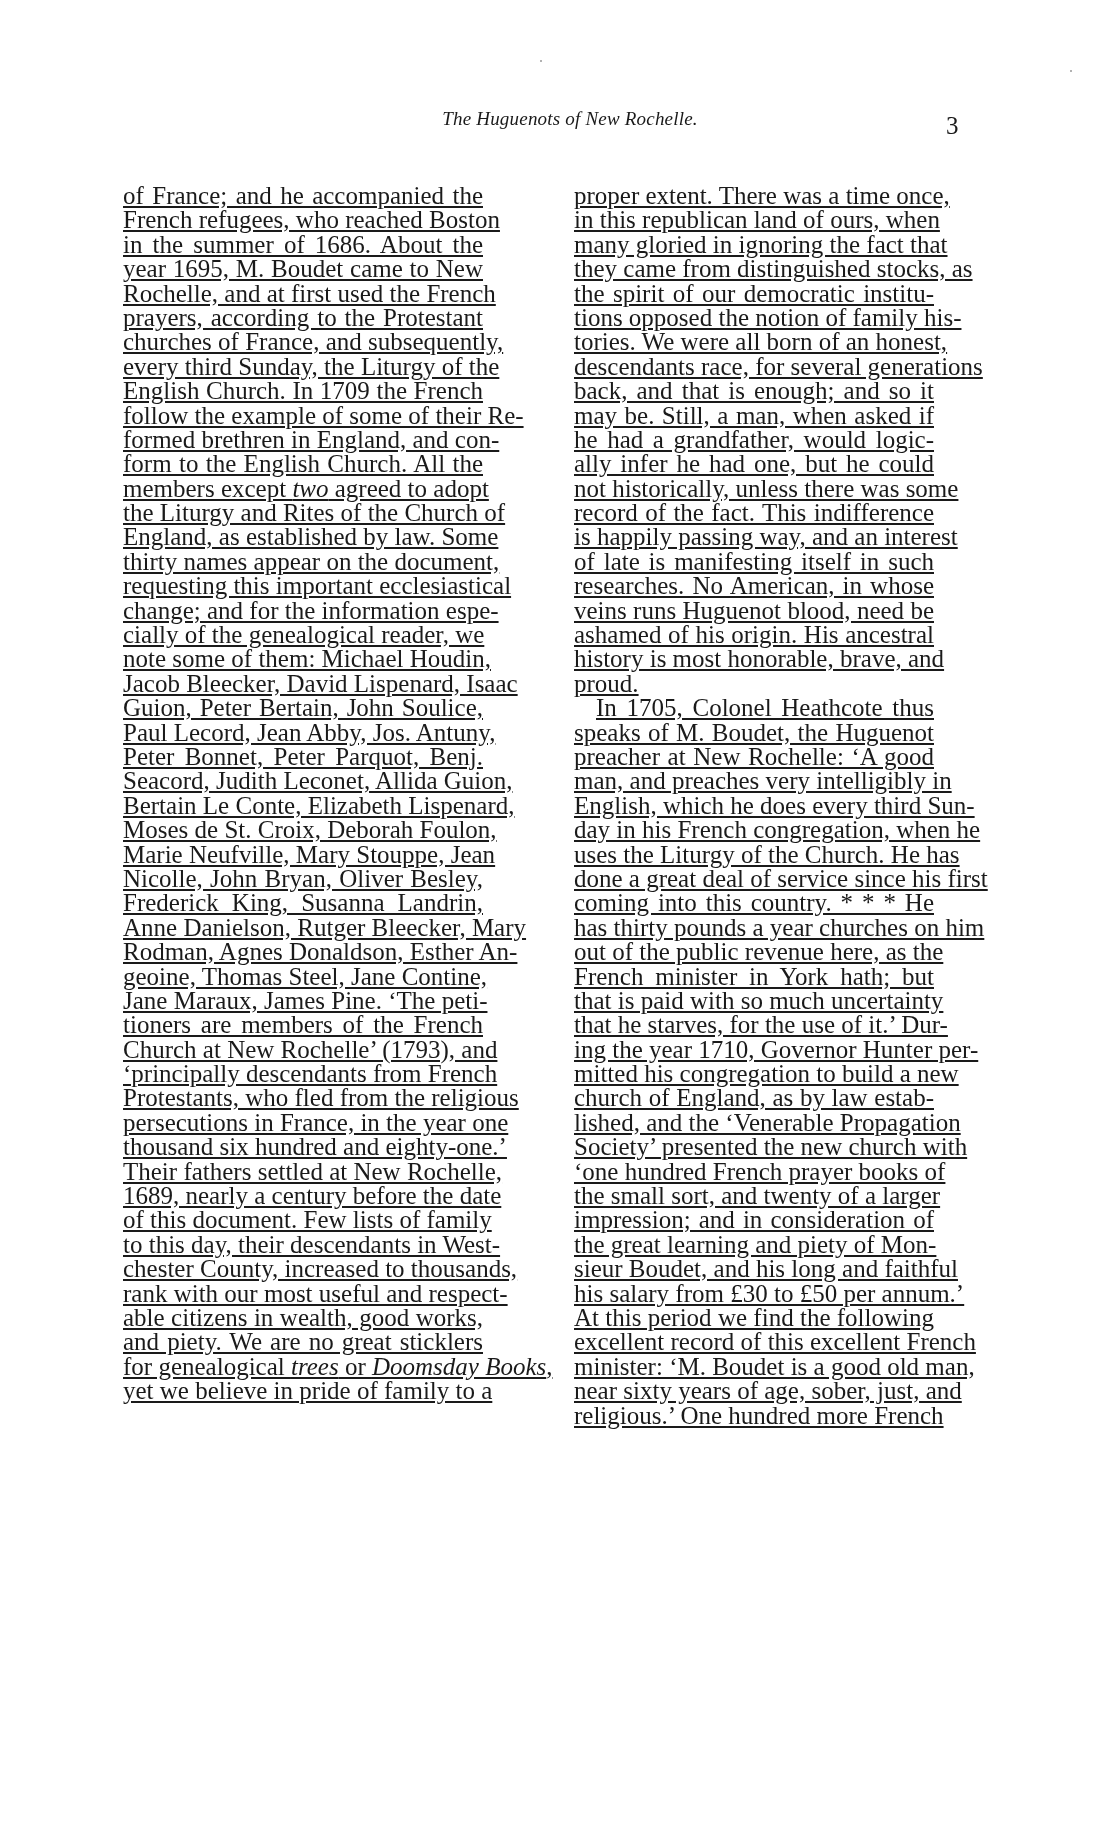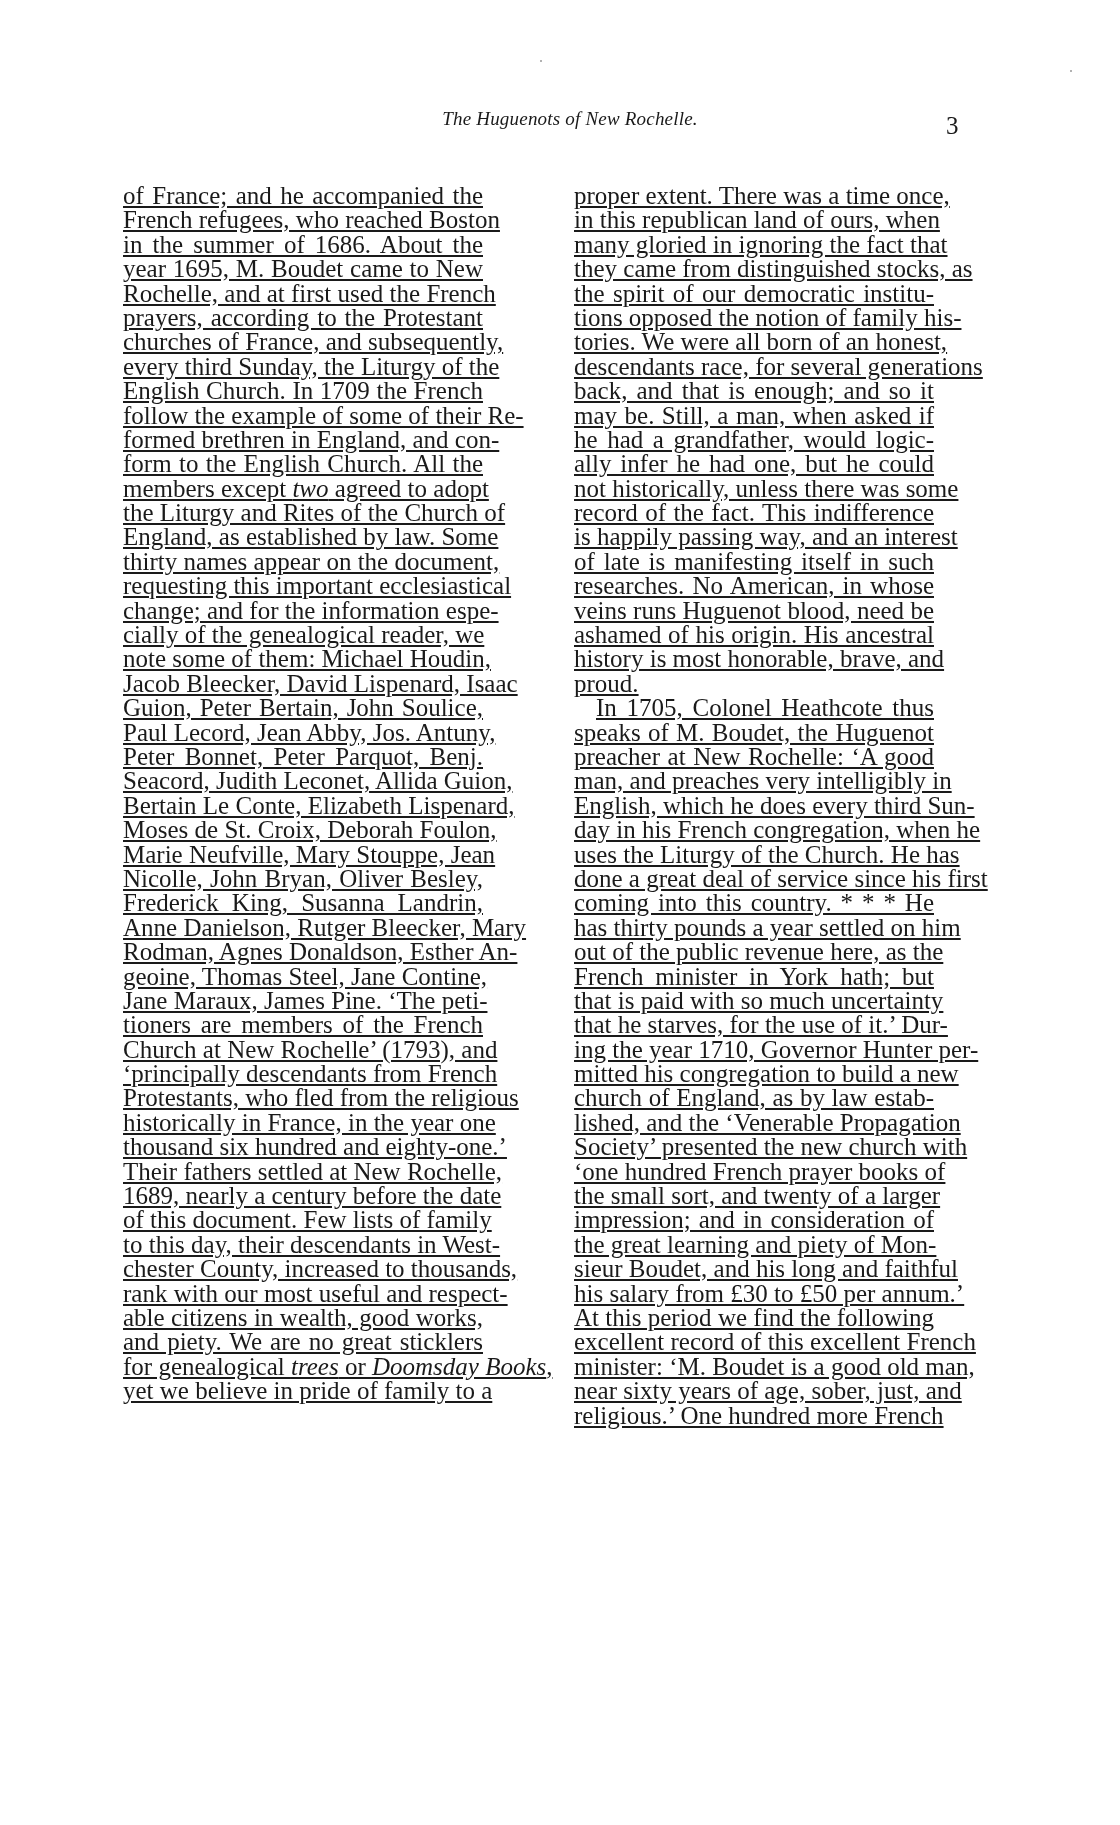--- a/index.html
+++ b/index.html
@@ -58,21 +58,21 @@
       <span class="line">Nicolle, John Bryan, Oliver Besley,</span>
       <span class="line">Frederick King, Susanna Landrin,</span>
       <span class="line">Anne Danielson, Rutger Bleecker, Mary</span>
       <span class="line">Rodman, Agnes Donaldson, Esther An-</span>
       <span class="line">geoine, Thomas Steel, Jane Contine,</span>
       <span class="line">Jane Maraux, James Pine. ‘The peti-</span>
       <span class="line">tioners are members of the French</span>
       <span class="line">Church at New Rochelle’ (1793), and</span>
       <span class="line">‘principally descendants from French</span>
       <span class="line">Protestants, who fled from the religious</span>
-      <span class="line">historically in France, in the year one</span>
+      <span class="line">persecutions in France, in the year one</span>
       <span class="line">thousand six hundred and eighty-one.’</span>
       <span class="line">Their fathers settled at New Rochelle,</span>
       <span class="line">1689, nearly a century before the date</span>
       <span class="line">of this document. Few lists of family</span>
       <span class="line">to this day, their descendants in West-</span>
       <span class="line">chester County, increased to thousands,</span>
       <span class="line">rank with our most useful and respect-</span>
       <span class="line">able citizens in wealth, good works,</span>
       <span class="line">and piety. We are no great sticklers</span>
       <span class="line">for genealogical <i>trees</i> or <i>Doomsday Books</i>,</span>
@@ -102,21 +102,21 @@
       <span class="line last">proud.</span>
       <span class="line indent">In 1705, Colonel Heathcote thus</span>
       <span class="line">speaks of M. Boudet, the Huguenot</span>
       <span class="line">preacher at New Rochelle: ‘A good</span>
       <span class="line">man, and preaches very intelligibly in</span>
       <span class="line">English, which he does every third Sun-</span>
       <span class="line">day in his French congregation, when he</span>
       <span class="line">uses the Liturgy of the Church. He has</span>
       <span class="line">done a great deal of service since his first</span>
       <span class="line">coming into this country. * * * He</span>
-      <span class="line">has thirty pounds a year settled on him</span>
+      <span class="line">has thirty pounds a year churches on him</span>
       <span class="line">out of the public revenue here, as the</span>
       <span class="line">French minister in York hath; but</span>
       <span class="line">that is paid with so much uncertainty</span>
       <span class="line">that he starves, for the use of it.’ Dur-</span>
       <span class="line">ing the year 1710, Governor Hunter per-</span>
       <span class="line">mitted his congregation to build a new</span>
       <span class="line">church of England, as by law estab-</span>
       <span class="line">lished, and the ‘Venerable Propagation</span>
       <span class="line">Society’ presented the new church with</span>
       <span class="line">‘one hundred French prayer books of</span>

